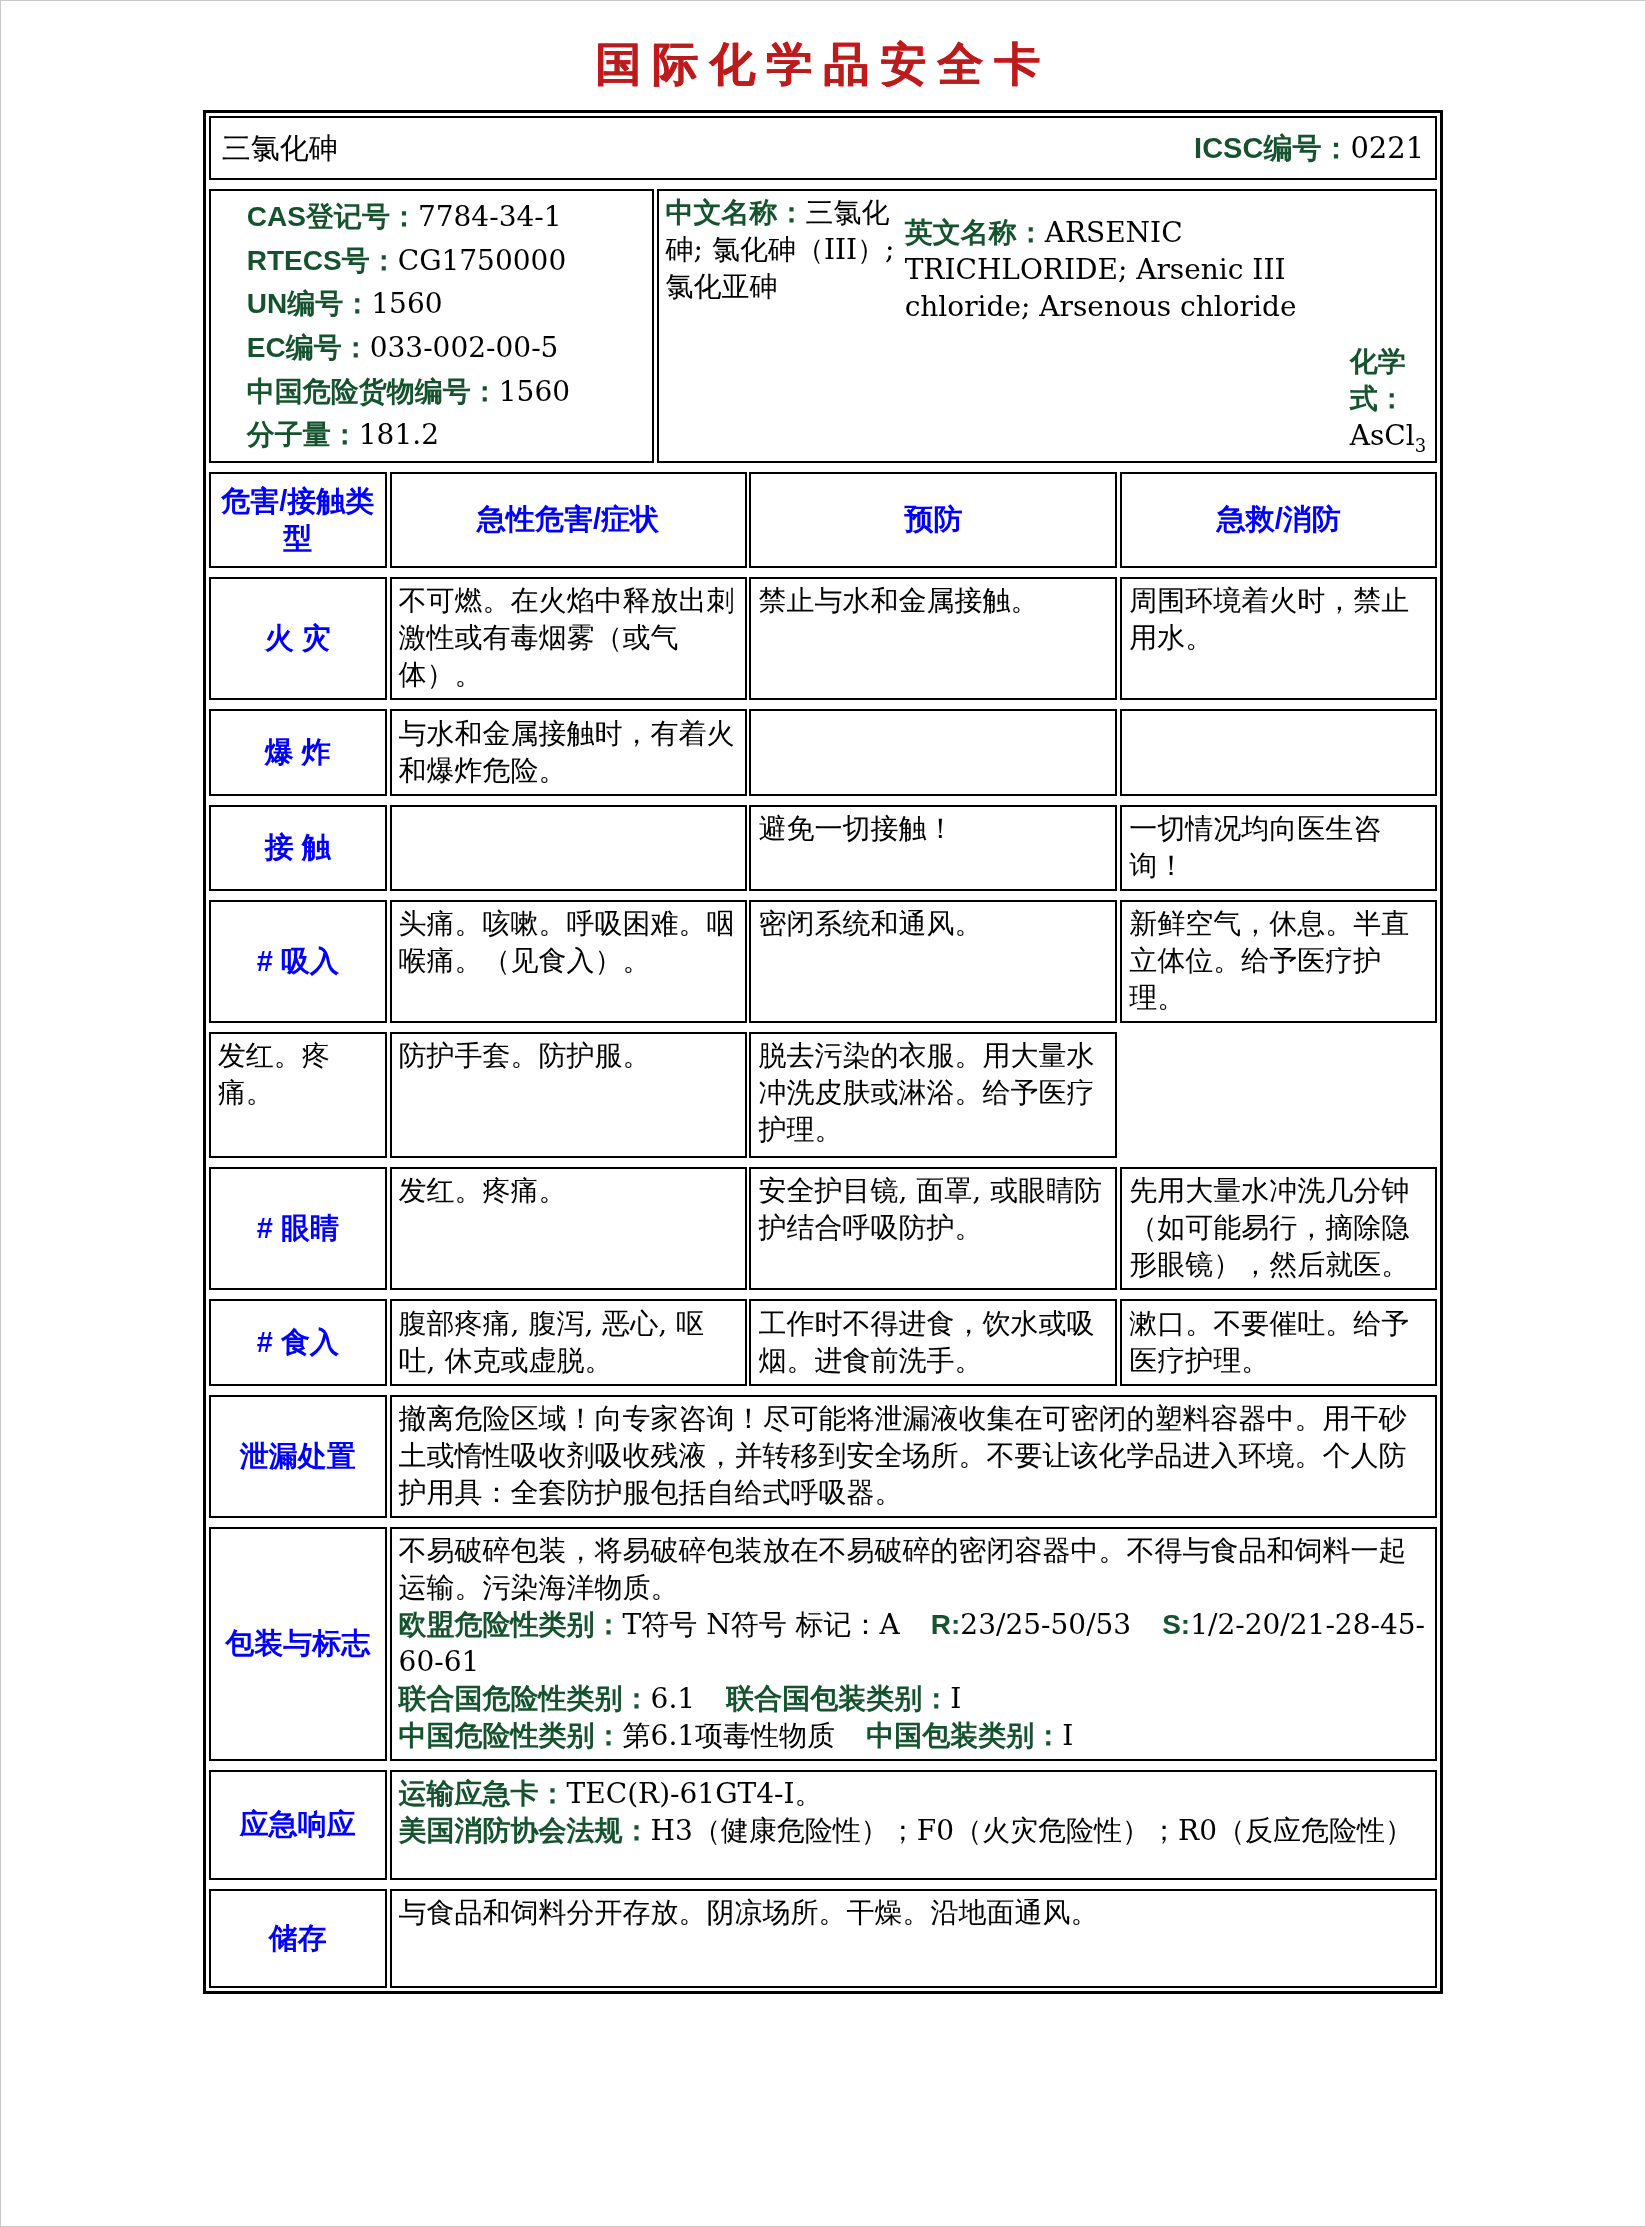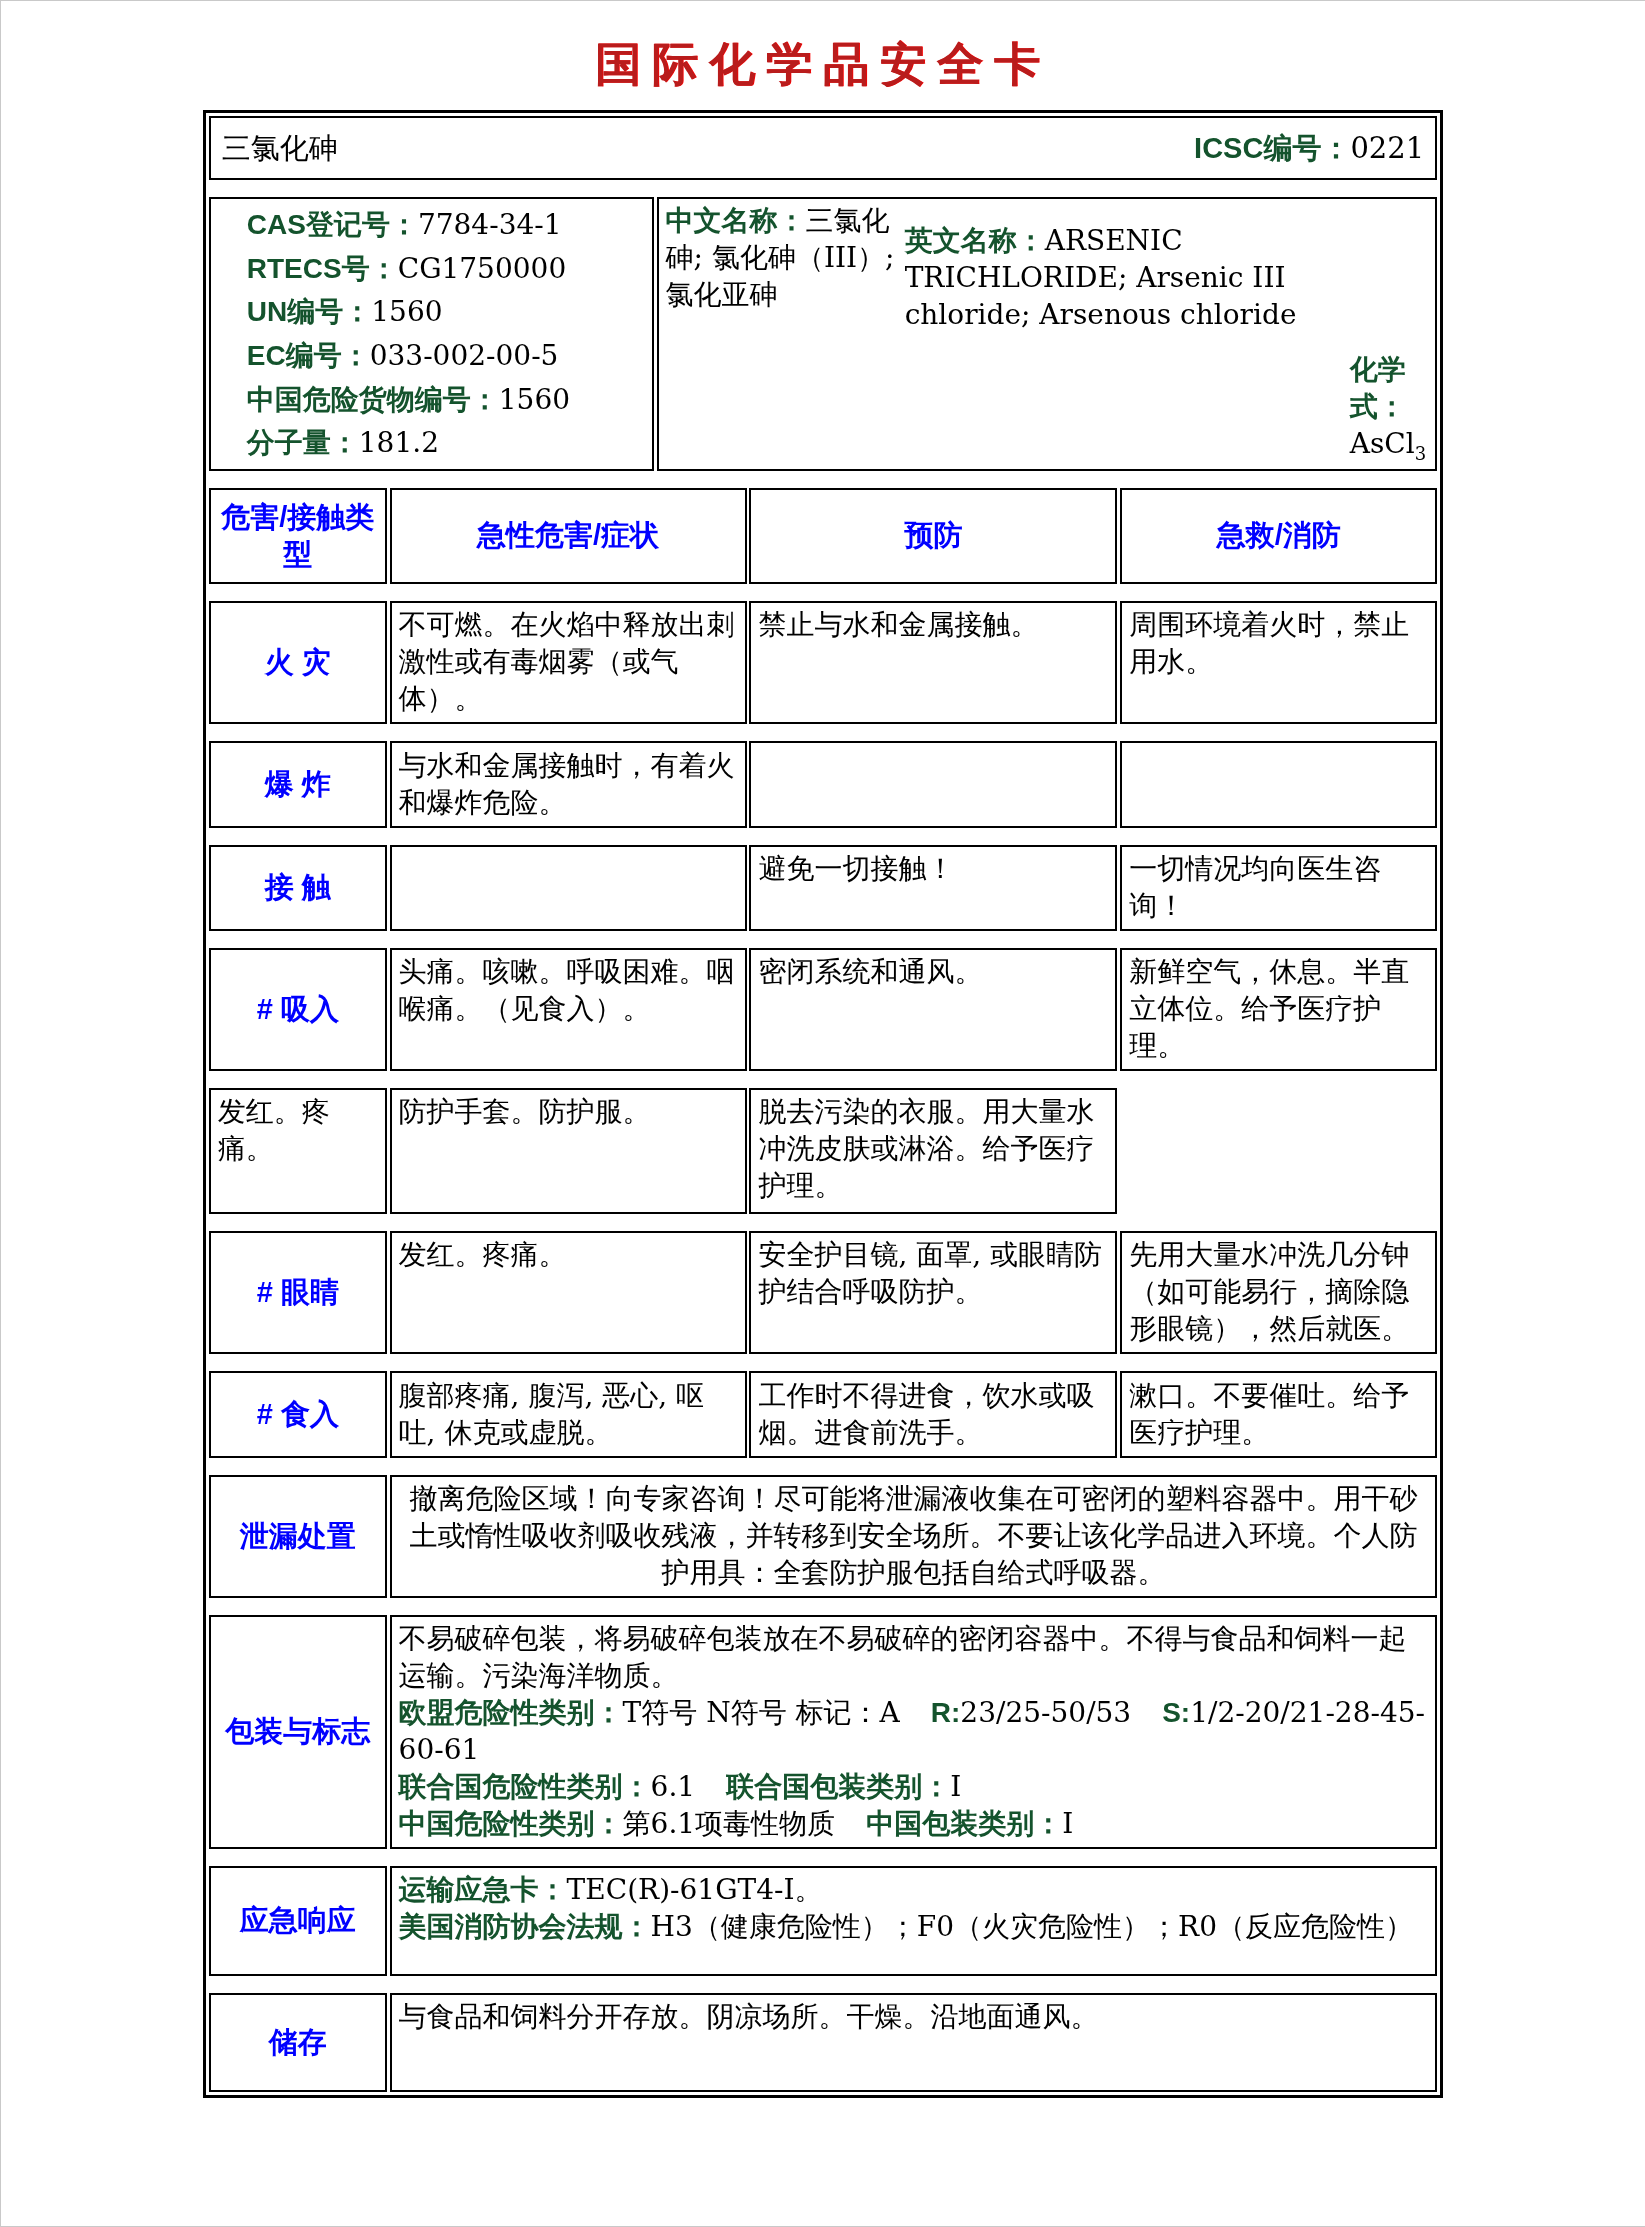--- a/index.html
+++ b/index.html
@@ -25,21 +25,21 @@
   }
   
   .card {
     width: 1240px;
     box-sizing: border-box;
     margin: 14px auto 0 auto;
     border: 3.5px solid #000000;
     padding: 2.8px;
     display: flex;
     flex-direction: column;
-    gap: 17px;
+    gap: 9px;
     background: #ffffff;
   }
   .row { display: grid; gap: 2.8px; }
   .row-title  { grid-template-columns: 1fr; }
   .row-ids    { grid-template-columns: 445px 1fr; }
   .row-4col   { grid-template-columns: 178px 357px 368px 1fr; }
   .row-2col   { grid-template-columns: 178px 1fr; }
 
   .cell {
     border: 2.1px solid #000000;
@@ -90,21 +90,21 @@
   sub { font-size: 18px; }
 
   
   .h-fire    { min-height: 115px; }
   .h-expl    { min-height: 70px; }
   .h-contact { min-height: 78px; }
   .h-inhale  { min-height: 113px; }
   .h-skin    { min-height: 126px; }
   .h-eyes    { min-height: 117px; }
   .h-ingest  { min-height: 76px; }
-  .h-spill   { min-height: 115px; text-align: center; }
+  .h-spill   { min-height: 115px; }
   .h-pack    { min-height: 218px; }
   .h-emerg   { min-height: 110px; }
   .h-store   { min-height: 99px; }
 
   .gap-left { margin-left: 31px; }
   .wrap-all { word-break: break-all; }
 </style>
 </head>
 <body>
 

